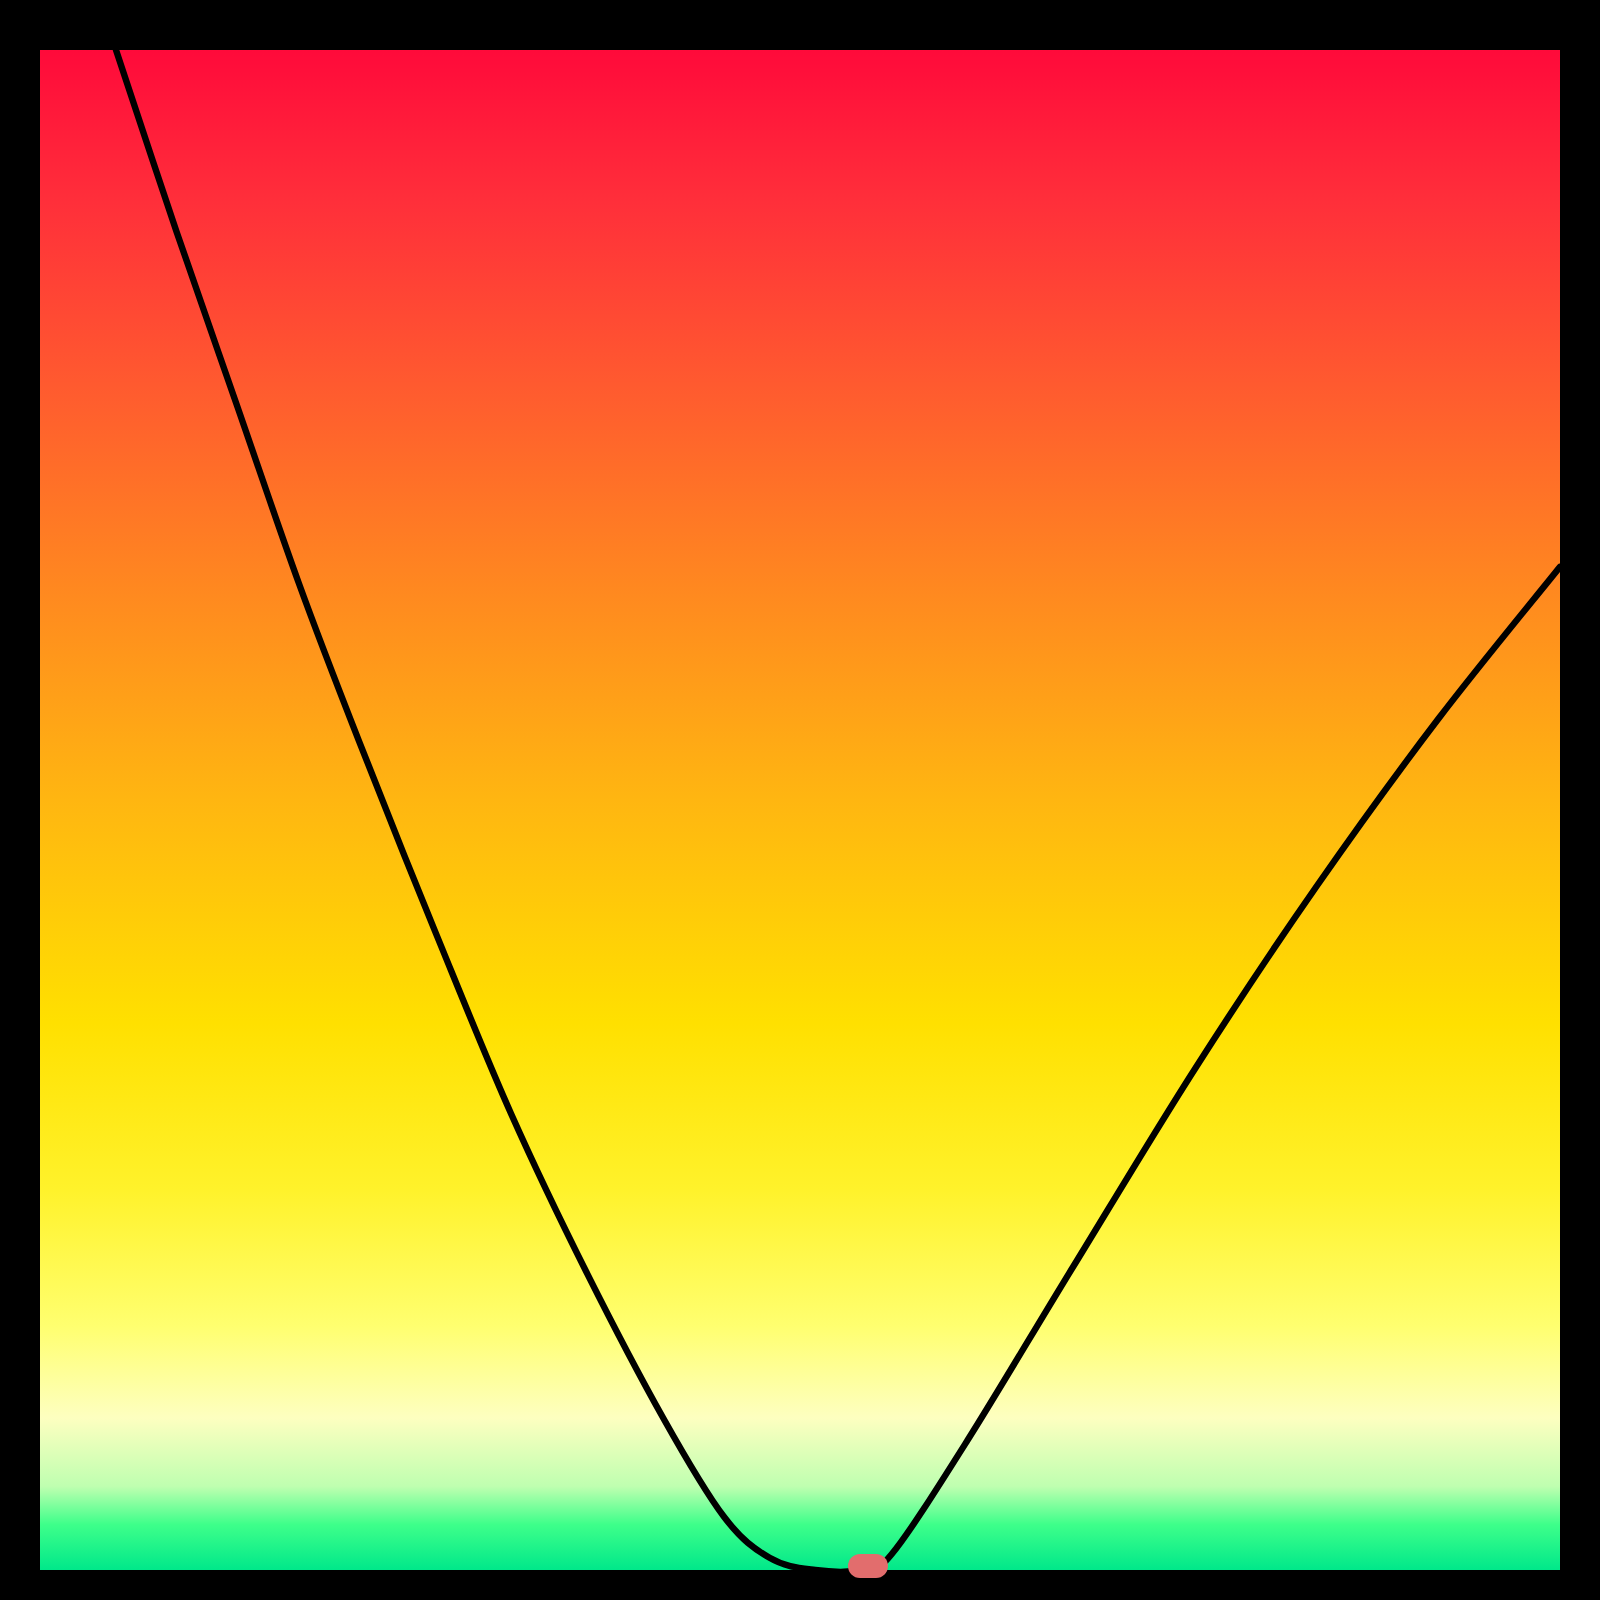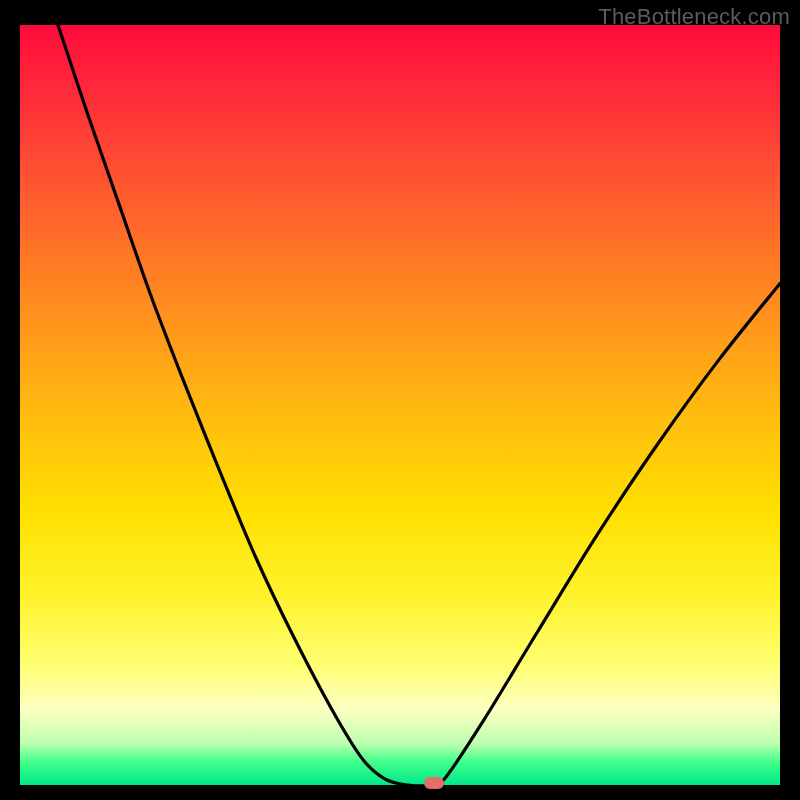--- a/index.html
+++ b/index.html
@@ -59,20 +59,19 @@
     height: 12px;
     background: #e26d6d;
     border-radius: 6px;
     transform: translate(-50%, -50%);
   }
 </style>
 </head>
 <body>
 
 <div class="container">
-  <div class="watermark">TheBottleneck.com</div>
   <div class="plot">
     <svg class="curve" viewBox="0 0 760 760" preserveAspectRatio="none">
       <path id="curve-path" d="M 38.0 0.0 C 43.1 15.2, 58.3 61.4, 68.4 91.2 C 78.5 121.0, 88.7 149.5, 98.8 178.6 C 108.9 207.7, 119.1 238.1, 129.2 266.0 C 139.3 293.9, 148.2 316.7, 159.6 345.8 C 171.0 374.9, 184.9 409.8, 197.6 440.8 C 210.3 471.8, 222.9 503.5, 235.6 532.0 C 248.3 560.5, 260.9 586.5, 273.6 611.8 C 286.3 637.1, 300.2 663.7, 311.6 684.0 C 323.0 704.3, 333.1 721.7, 342.0 733.4 C 350.9 745.1, 357.2 749.5, 364.8 753.9 C 372.4 758.4, 380.0 759.0, 387.6 760.0 C 395.2 761.0, 404.1 761.3, 410.4 760.0 C 416.7 758.7, 416.7 763.2, 425.6 752.4 C 434.5 741.6, 448.4 719.5, 463.6 695.4 C 478.8 671.3, 497.8 639.0, 516.8 608.0 C 535.8 577.0, 557.3 540.9, 577.6 509.2 C 597.9 477.5, 618.1 447.1, 638.4 418.0 C 658.7 388.9, 678.9 361.0, 699.2 334.4 C 719.5 307.8, 749.9 271.1, 760.0 258.4" fill="none" stroke="#000" stroke-width="3.2" stroke-linejoin="round" stroke-linecap="round"></path>
     </svg>
     <div id="marker" class="marker" style="left: 414.2px; top: 757.72px; background: rgb(226, 109, 109);"></div>
   </div>
 </div>
 
 </body></html>

